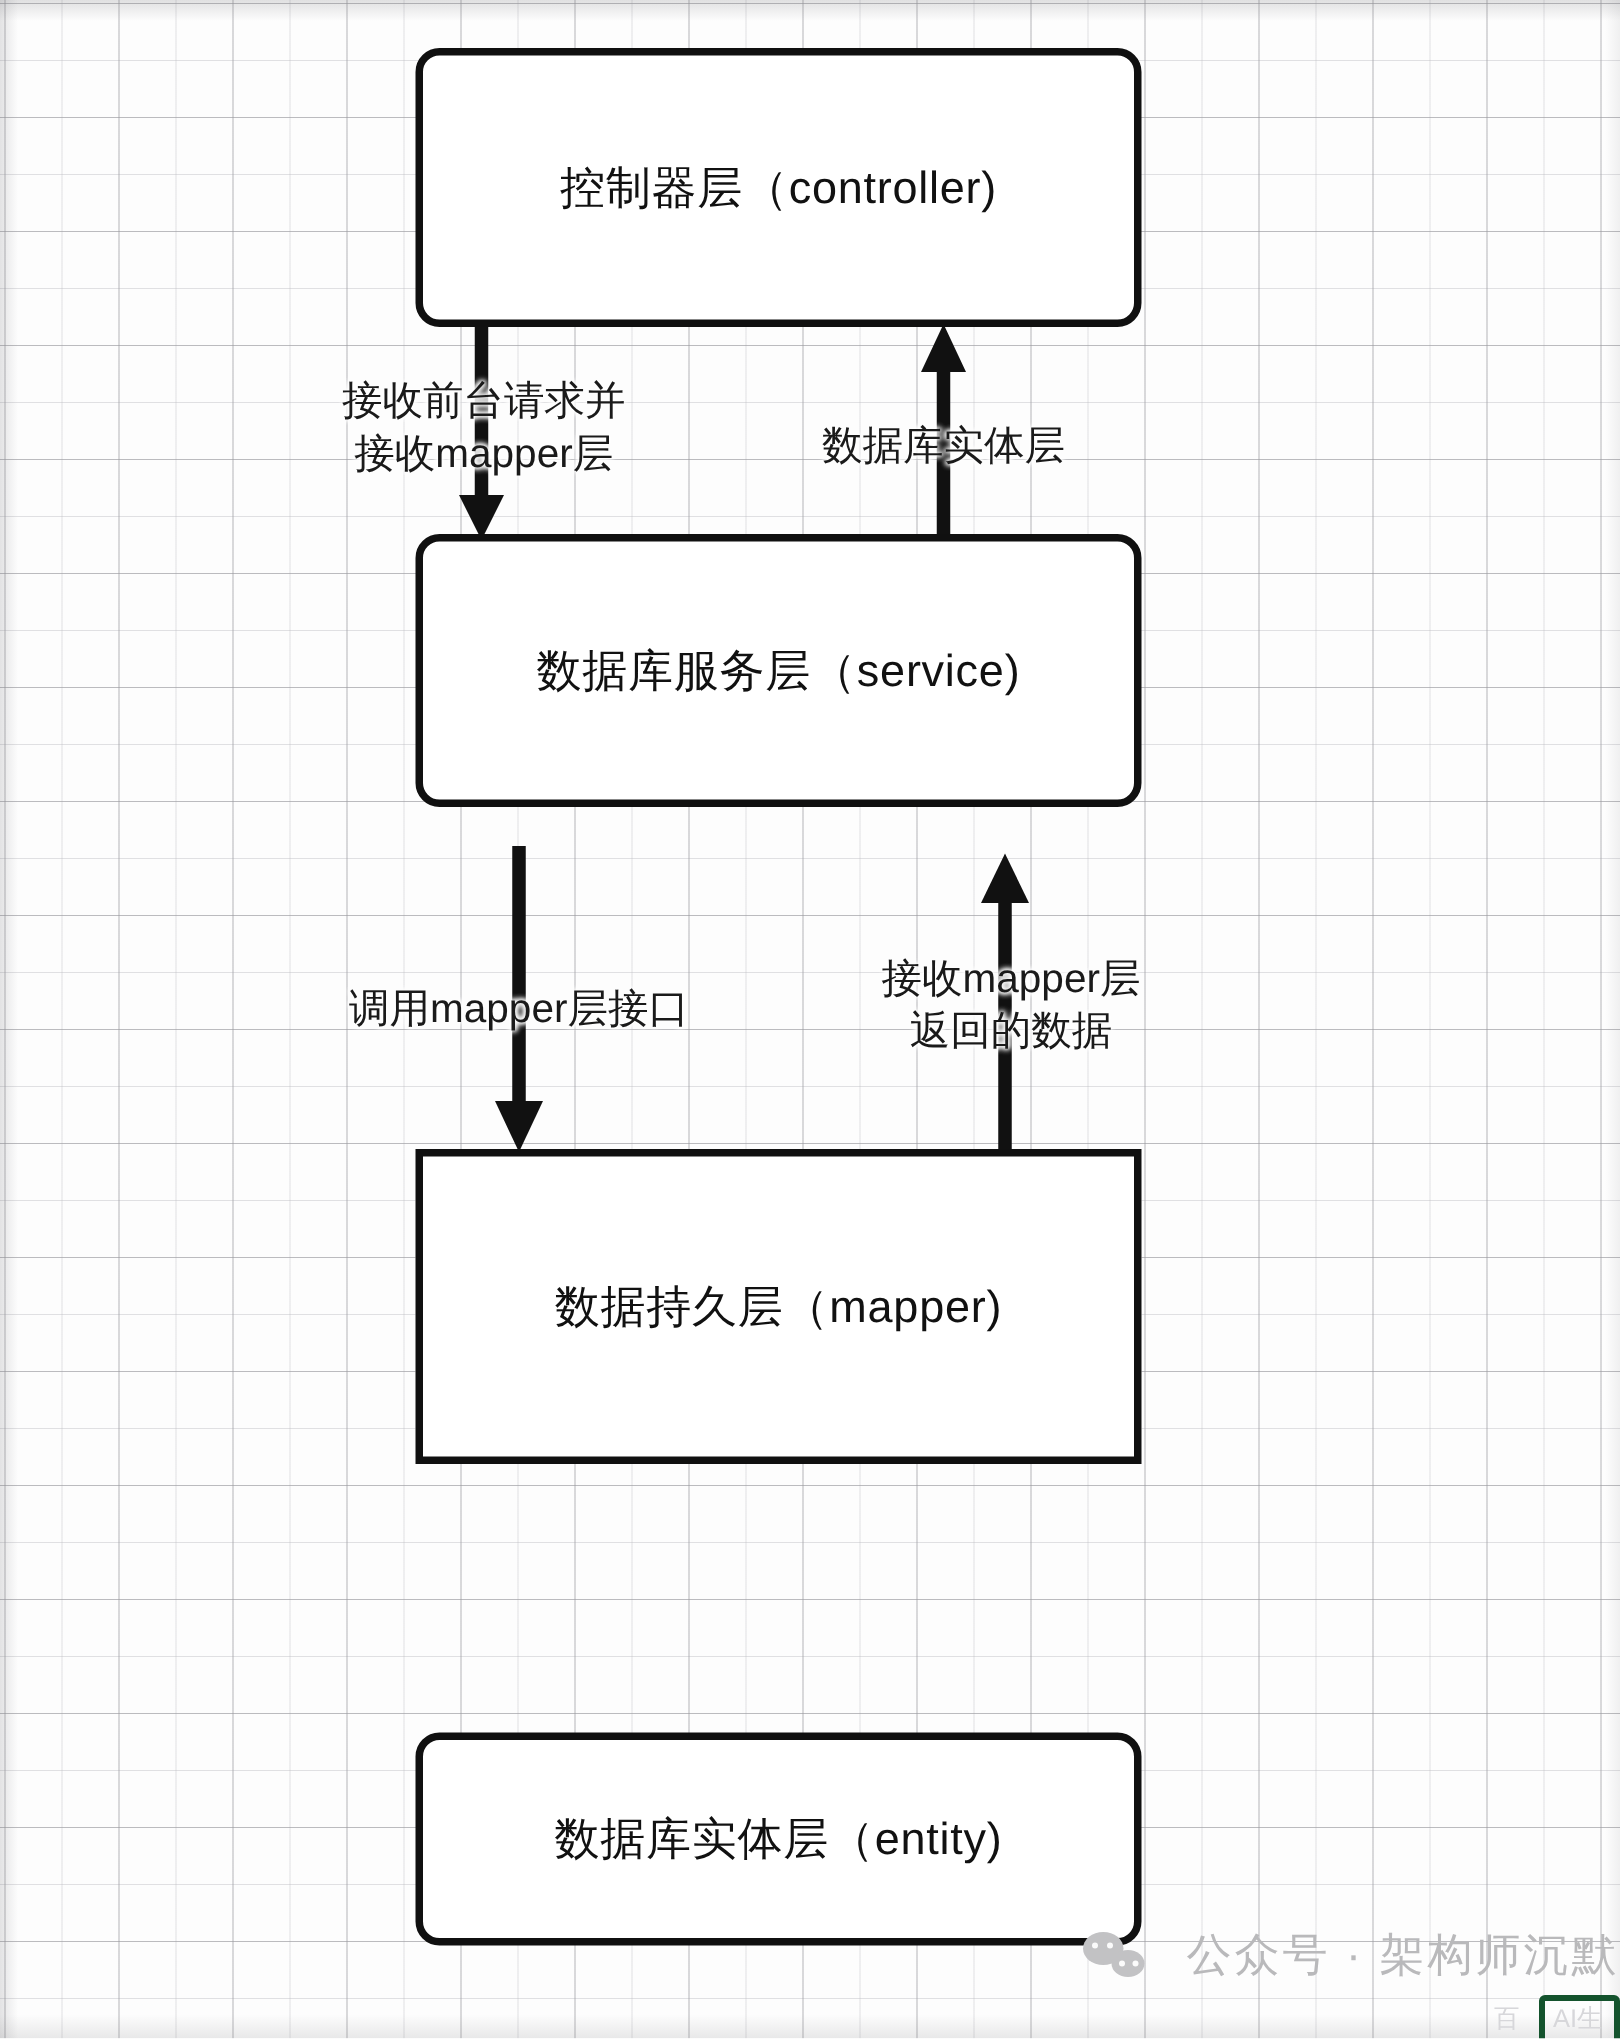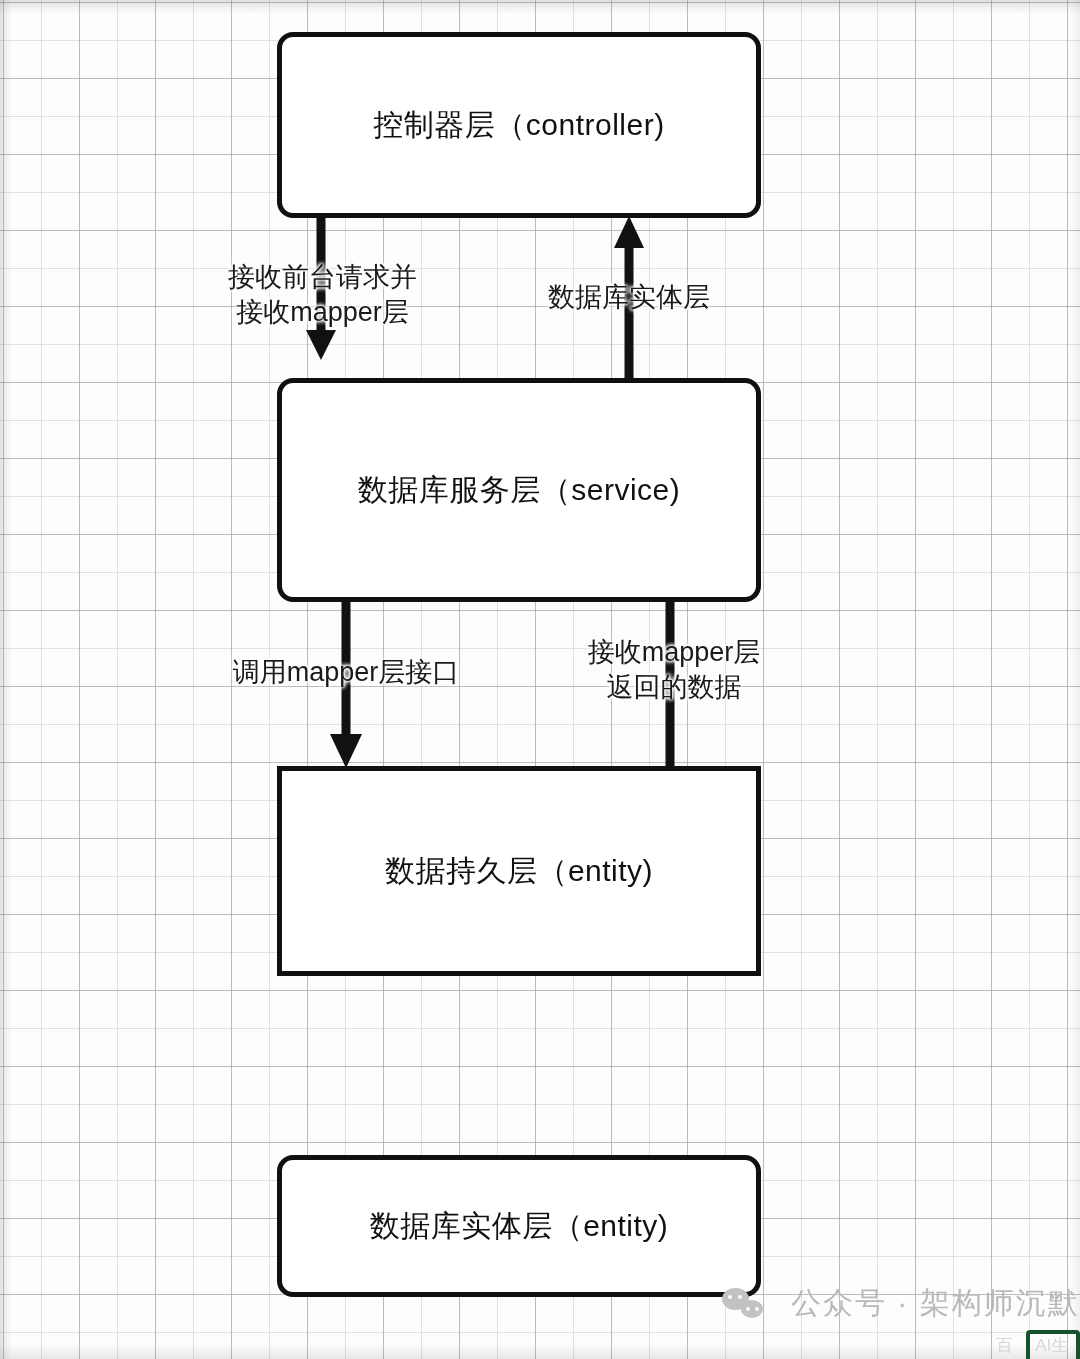--- a/index.html
+++ b/index.html
@@ -154,33 +154,33 @@
     <svg width="42" height="204" viewBox="0 0 42 204">
       <line x1="21" y1="30" x2="21" y2="204" stroke="#111111" stroke-width="9"></line>
       <polygon points="5,36 37,36 21,3" fill="#111111"></polygon>
     </svg>
   </div>
 
   <div class="node rounded" style="left:277px; top:32px; width:484px; height:186px;">
     <span class="node-label">控制器层（controller)</span>
   </div>
 
-  <div class="node rounded" style="left:277px; top:378px; width:484px; height:224px;">
+  <div class="node rounded" style="left:277px; top:356px; width:484px; height:182px;">
     <span class="node-label">数据库服务层（service)</span>
   </div>
 
   <div class="node square" style="left:277px; top:766px; width:484px; height:210px;">
-    <span class="node-label">数据持久层（entity)</span>
+    <span class="node-label">数据持久层（mapper)</span>
   </div>
 
   <div class="node rounded" style="left:277px; top:1155px; width:484px; height:142px;">
     <span class="node-label">数据库实体层（entity)</span>
   </div>
 
-  <div class="edge-label" style="left:200px; top:260px; width:245px;">
+  <div class="edge-label" style="left:200px; top:250px; width:245px;">
     <span class="line">接收前台请求并</span>
     <span class="line">接收mapper层</span>
   </div>
 
   <div class="edge-label" style="left:524px; top:280px; width:210px;">
     <span class="line">数据库实体层</span>
   </div>
 
   <div class="edge-label" style="left:198px; top:655px; width:296px;">
     <span class="line">调用mapper层接口</span>

